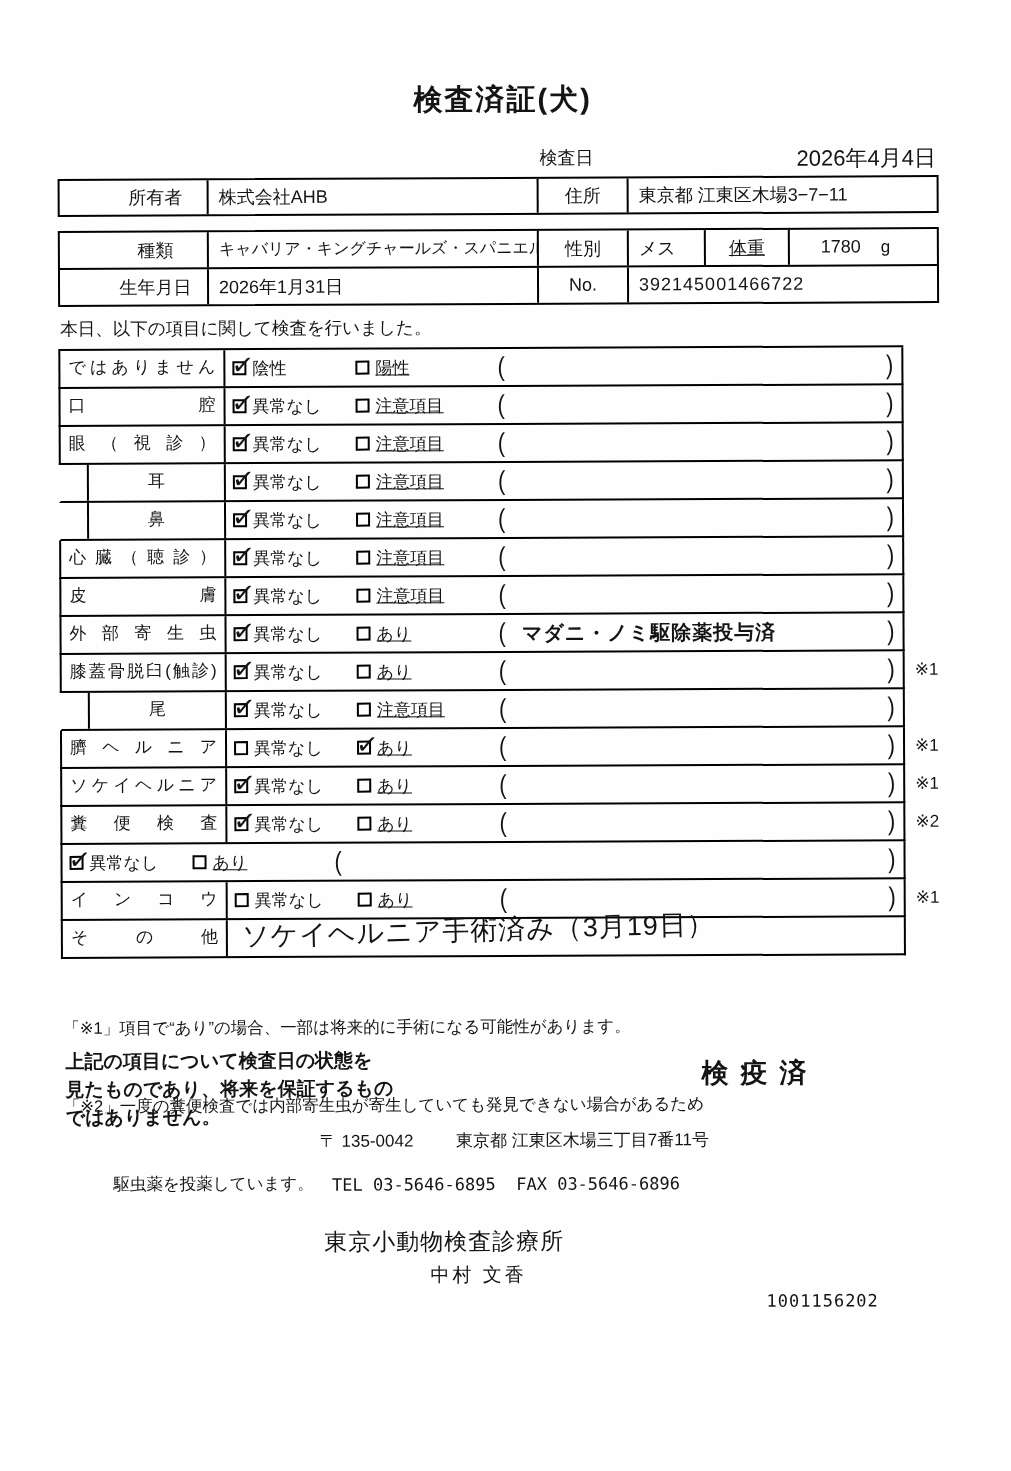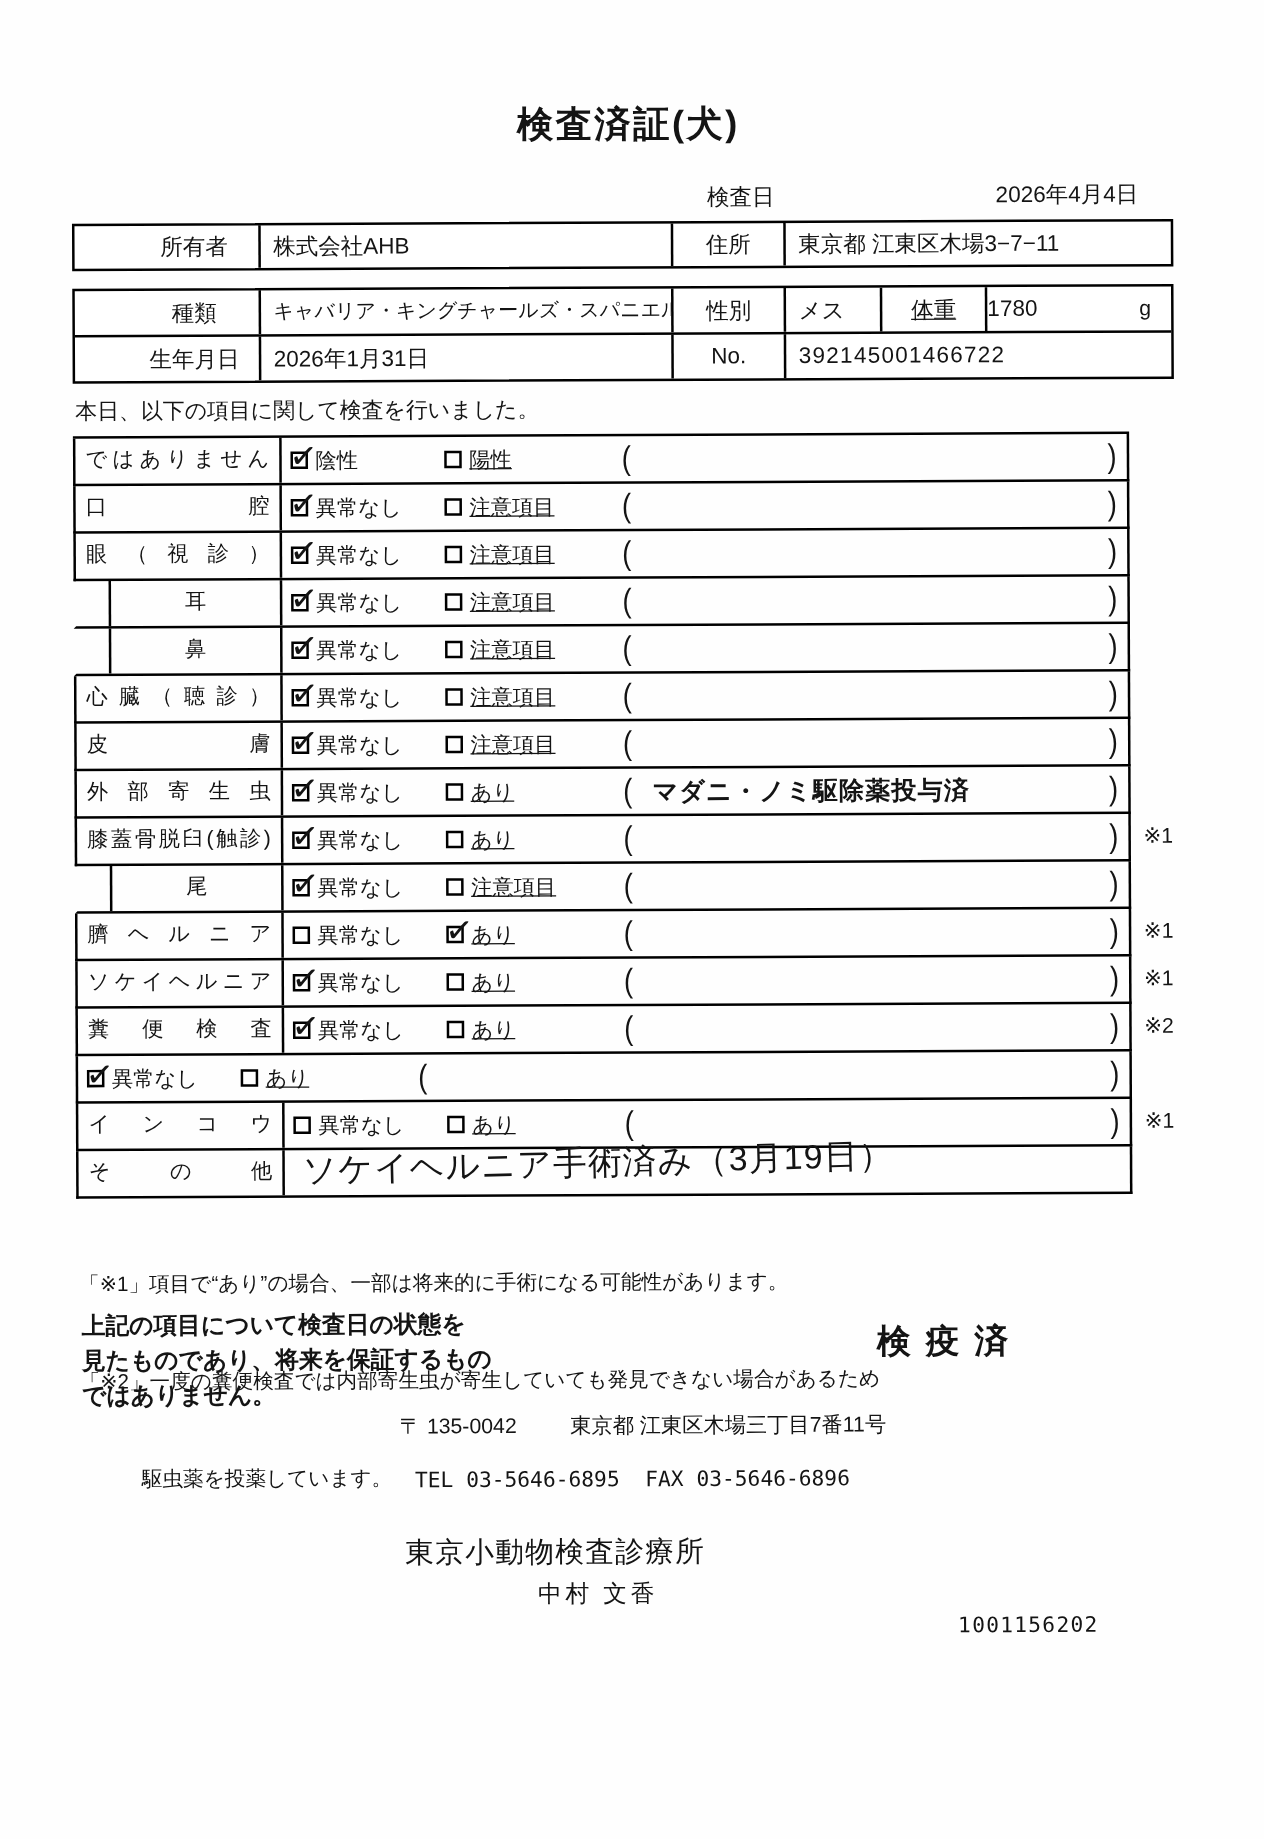--- a/index.html
+++ b/index.html
@@ -7,37 +7,37 @@
   .page {
     position: relative; width: 1011px; height: 1471px; background: #fefefe;
     font-family: "Liberation Sans", "DejaVu Sans", sans-serif; color: #141414;
     overflow: hidden;
   }
   .sheet { position: absolute; inset: 0; transform: rotate(-0.25deg); }
 
   .title { position: absolute; top: 80px; left: 0; width: 100%; text-align: center;
            font-size: 29px; font-weight: bold; letter-spacing: 2px; }
 
-  .insp-label { position: absolute; top: 146px; left: 568px; font-size: 18px; }
-  .insp-value { position: absolute; top: 145px; left: 799px; font-size: 18px; }
+  .insp-label { position: absolute; top: 146px; left: 542px; font-size: 18px; }
+  .insp-value { position: absolute; top: 145px; left: 799px; font-size: 22px; }
 
   .tbl { position: absolute; left: 60px; border: 2px solid #000; background: #fff; }
   .owner-tbl { top: 177px; width: 881px; height: 38px; display: flex; }
   .dog-tbl { top: 229px; width: 881px; }
   .trow { display: flex; height: 36px; }
   .trow1 { border-bottom: 2px solid #000; height: 37px; }
   .trow2 { height: 35px; }
   .cell { border-right: 2px solid #000; display: flex; align-items: center; font-size: 18px; overflow: hidden; white-space: nowrap; }
   .cell.last { border-right: none; }
   .cell.lbl { justify-content: center; }
   .cell.val { padding-left: 10px; }
   .w105 { width: 105px; margin-left: 44px; } .w330 { width: 330px; } .w90 { width: 90px; }
   .w95 { width: 77px; } .w65 { width: 84px; text-decoration: underline; } .grow { flex: 1; }
   .breed { font-size: 16px; letter-spacing: 0; }
-  .weight-cell { justify-content: space-between; padding-right: 16px; }
+  .weight-cell { justify-content: center; padding-right: 16px; }
   .weight-cell .unit { margin-left: 20px; font-size: 17px; }
   .no-val { letter-spacing: 1px; }
 
   .intro { position: absolute; top: 315px; left: 62px; font-size: 17.5px; }
 
   .exam-tbl { position: absolute; top: 347px; left: 60px; width: 845px; border-top: 2px solid #000; }
   .exam-row { position: relative; display: flex; height: 38px;
               border-left: 2px solid #000; border-right: 2px solid #000; border-bottom: 2px solid #000; }
   .exam-row.indent { border-left-color: transparent; }
   .item-label { width: 165px; border-right: 2px solid #000; font-size: 17px; line-height: 34px;

